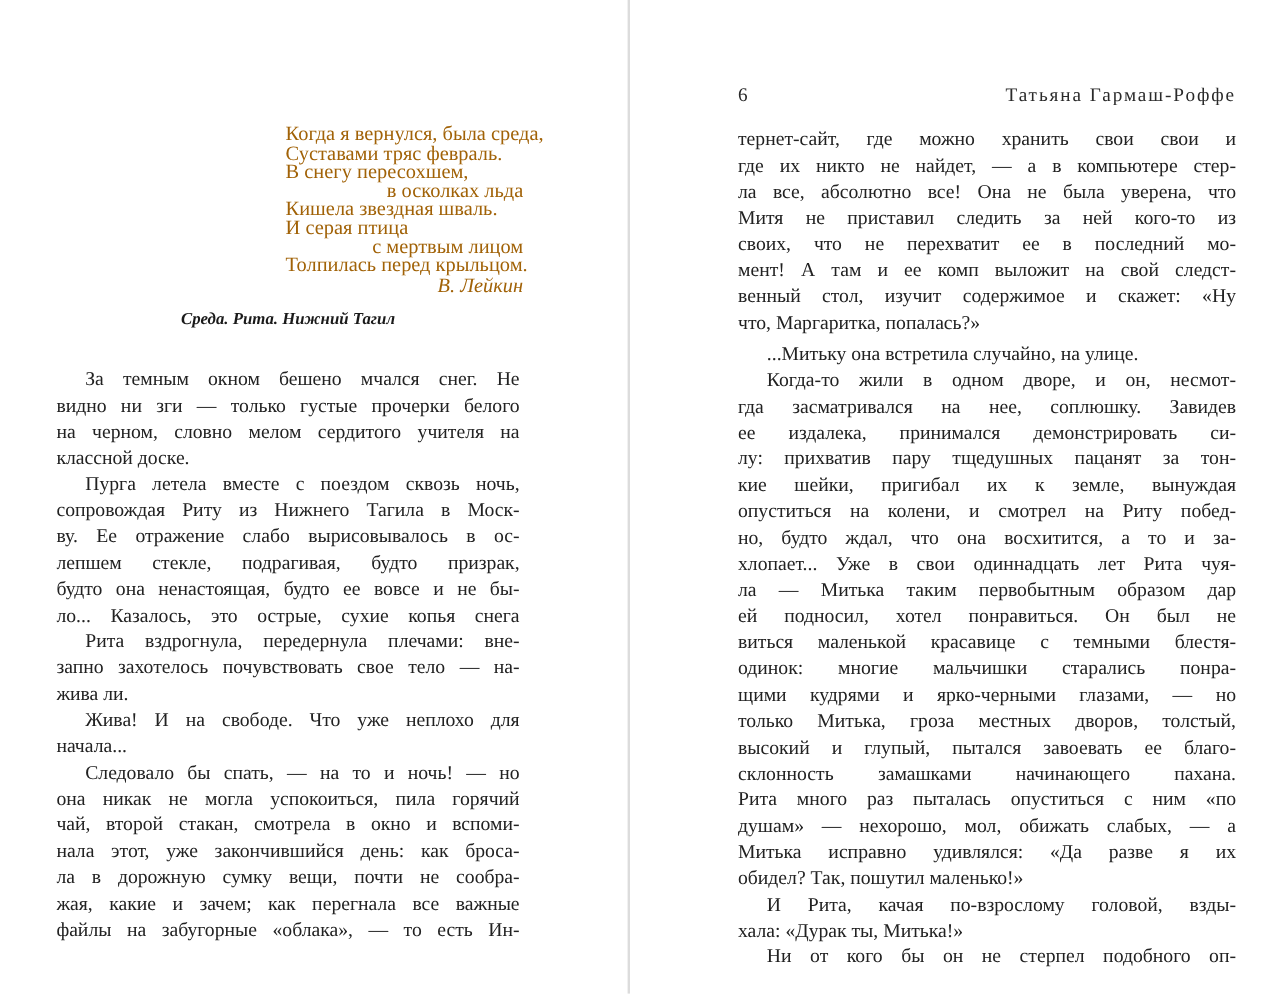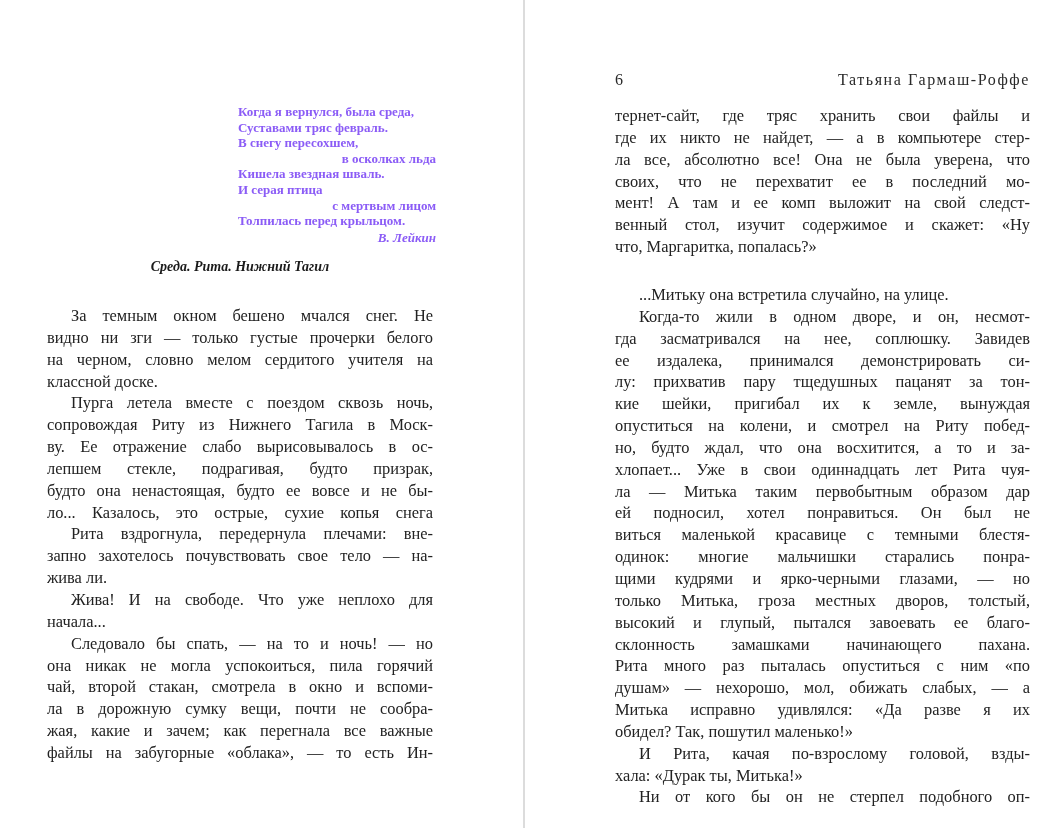--- a/index.html
+++ b/index.html
@@ -35,24 +35,23 @@
       height: 828px;
       background: #dcdcdc;
     }
 
     
     .epigraph {
       position: absolute;
       left: 238px;
       top: 104px;
       width: 198px;
-      font-size: 13px;
+      font-size: 17px;
       line-height: 15.6px;
-      color: #8b5cf6;
-      font-weight: bold;
+      color: #a16207;
     }
     .epigraph .ep-line { display: block; white-space: nowrap; }
     .epigraph .ep-line.indent { text-align: right; }
     .epigraph .ep-author {
       display: block;
       text-align: right;
       font-style: italic;
       margin-top: 1px;
     }
 
@@ -146,39 +145,41 @@
         <span class="tl">будто она ненастоящая, будто ее вовсе и не бы-</span>
         <span class="tl">ло... Казалось, это острые, сухие копья снега</span>
         <span class="tl para">Рита вздрогнула, передернула плечами: вне-</span>
         <span class="tl">запно захотелось почувствовать свое тело — на-</span>
         <span class="tl last">жива ли.</span>
         <span class="tl para">Жива! И на свободе. Что уже неплохо для</span>
         <span class="tl last">начала...</span>
         <span class="tl para">Следовало бы спать, — на то и ночь! — но</span>
         <span class="tl">она никак не могла успокоиться, пила горячий</span>
         <span class="tl">чай, второй стакан, смотрела в окно и вспоми-</span>
+        <span class="tl">нала этот, уже закончившийся день: как броса-</span>
         <span class="tl">ла в дорожную сумку вещи, почти не сообра-</span>
         <span class="tl">жая, какие и зачем; как перегнала все важные</span>
         <span class="tl">файлы на забугорные «облака», — то есть Ин-</span>
       </div>
   </div>
 
   <div class="gutter"></div>
 
   <div class="page page-right"></div>
 
   <div class="running-head">
     <span class="page-number">6</span>
     <span class="author-name">Татьяна Гармаш-Роффе</span>
   </div>
 
   <div class="text-block right-text-a">
-      <span class="tl">тернет-сайт, где тряс хранить свои файлы и</span>
+      <span class="tl">тернет-сайт, где можно хранить свои свои и</span>
       <span class="tl">где их никто не найдет, — а в компьютере стер-</span>
       <span class="tl">ла все, абсолютно все! Она не была уверена, что</span>
+      <span class="tl">Митя не приставил следить за ней кого-то из</span>
       <span class="tl">своих, что не перехватит ее в последний мо-</span>
       <span class="tl">мент! А там и ее комп выложит на свой следст-</span>
       <span class="tl">венный стол, изучит содержимое и скажет: «Ну</span>
       <span class="tl last">что, Маргаритка, попалась?»</span>
     </div>
   <div class="text-block right-text-b">
       <span class="tl para last">...Митьку она встретила случайно, на улице.</span>
       <span class="tl para">Когда-то жили в одном дворе, и он, несмот-</span>
       <span class="tl">гда засматривался на нее, соплюшку. Завидев</span>
       <span class="tl">ее издалека, принимался демонстрировать си-</span>

